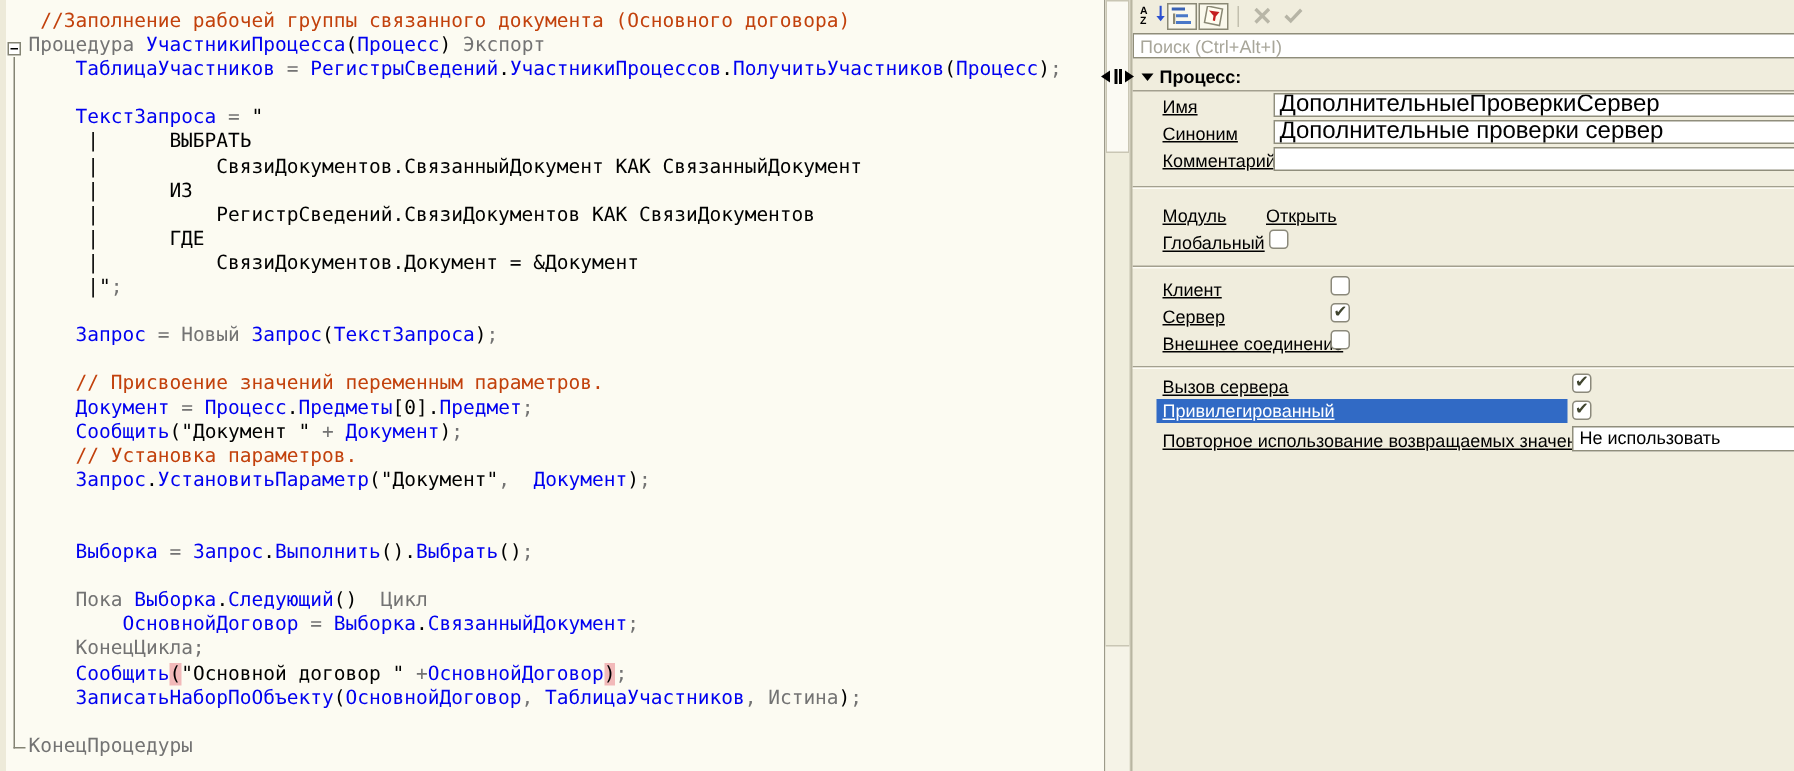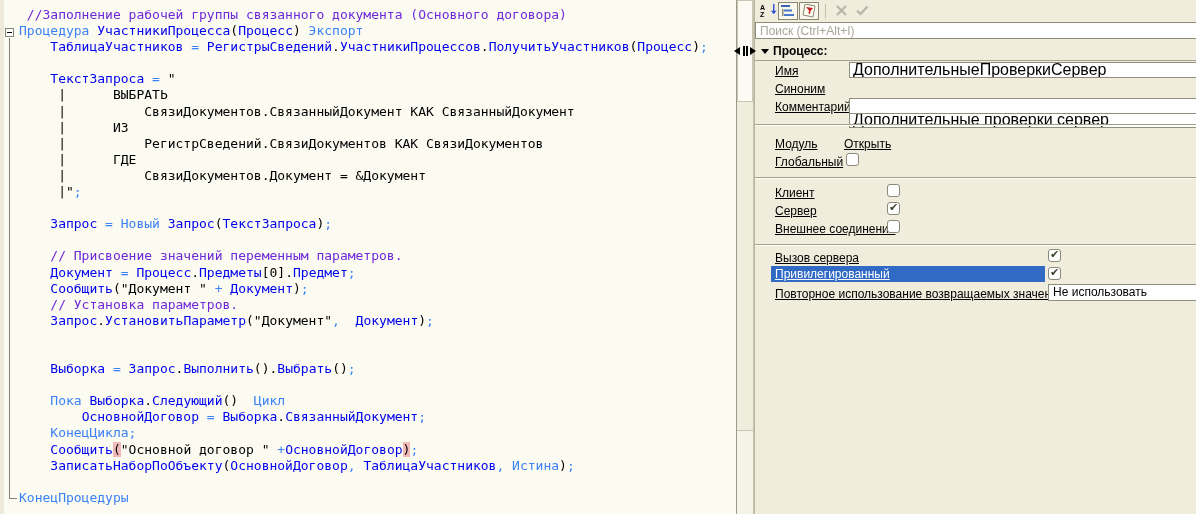--- a/index.html
+++ b/index.html
@@ -12,23 +12,23 @@
   .editor .margin-strip{position:absolute;left:0;top:0;width:4px;height:514px;background:#EDEAD9;}
   .fold-box{position:absolute;left:5px;top:28px;width:9px;height:9px;background:#fff;
             border:1px solid #848474;box-sizing:border-box;}
   .fold-box::after{content:"";position:absolute;left:1px;top:3px;width:5px;height:1px;background:#000;}
   .fold-line{position:absolute;left:9px;top:38px;width:7px;height:460px;
              border-left:1px solid #848474;border-bottom:1px solid #848474;}
   .code{position:absolute;left:19px;top:7px;margin:0;
         font-family:"DejaVu Sans Mono","Liberation Mono",monospace;
         font-size:13px;line-height:16.1px;white-space:pre;}
   .code-line{height:16.1px;}
-  .t-k{color:#3b82f6;}
+  .t-k{color:#737373;}
   .t-i{color:#0000f0;}
-  .t-c{color:#6d28d9;margin-top:45px;}
+  .t-c{color:#c2410c;margin-top:45px;}
   .t-s{color:#000;}
   .t-p{color:#000;}
   .t-hb{color:#000;background:#F2B9B9;}
 
   
   .vstrip{position:absolute;left:737px;top:0;width:17px;height:514px;
           background:#EFEDDC;border-right:1px solid #c6c3b0;box-sizing:border-box;}
   .vthumb{position:absolute;left:0;top:0;width:16px;height:102px;
           background:#FBFAF3;border:1px solid #c9c6b4;box-sizing:border-box;}
   .vstrip-low{position:absolute;left:0;top:430px;width:16px;height:84px;
@@ -137,21 +137,21 @@
 
     <input class="searchbox" type="text" placeholder="Поиск (Ctrl+Alt+I)" style="">
 
     <div class="sec-tri"></div>
     <div class="sec-head-label">Процесс:</div>
     <div class="sec-underline"></div>
 
     <div class="plabel" style="top:64px">Имя</div>
     <input class="pinput" style="top: 62px;" type="text" value="ДополнительныеПроверкиСервер">
     <div class="plabel" style="top:82px">Синоним</div>
-    <input class="pinput" style="top: 80px; margin-top: 32px;" type="text" value="Дополнительные проверки сервер">
+    <input class="pinput" style="top: 80px;" type="text" value="Дополнительные проверки сервер">
     <div class="plabel" style="top:100px">Комментарий</div>
     <input class="pinput" style="top: 98px;" type="text" value="">
 
     <div class="sep" style="top:124px"></div>
 
     <div class="plabel" style="top:137px">Модуль</div>
     <div class="plabel link" style="left:89px;top:137px">Открыть</div>
     <div class="plabel" style="top:155px">Глобальный</div>
     <span class="checkbox" style="left:91px;top:153px"></span>
 

